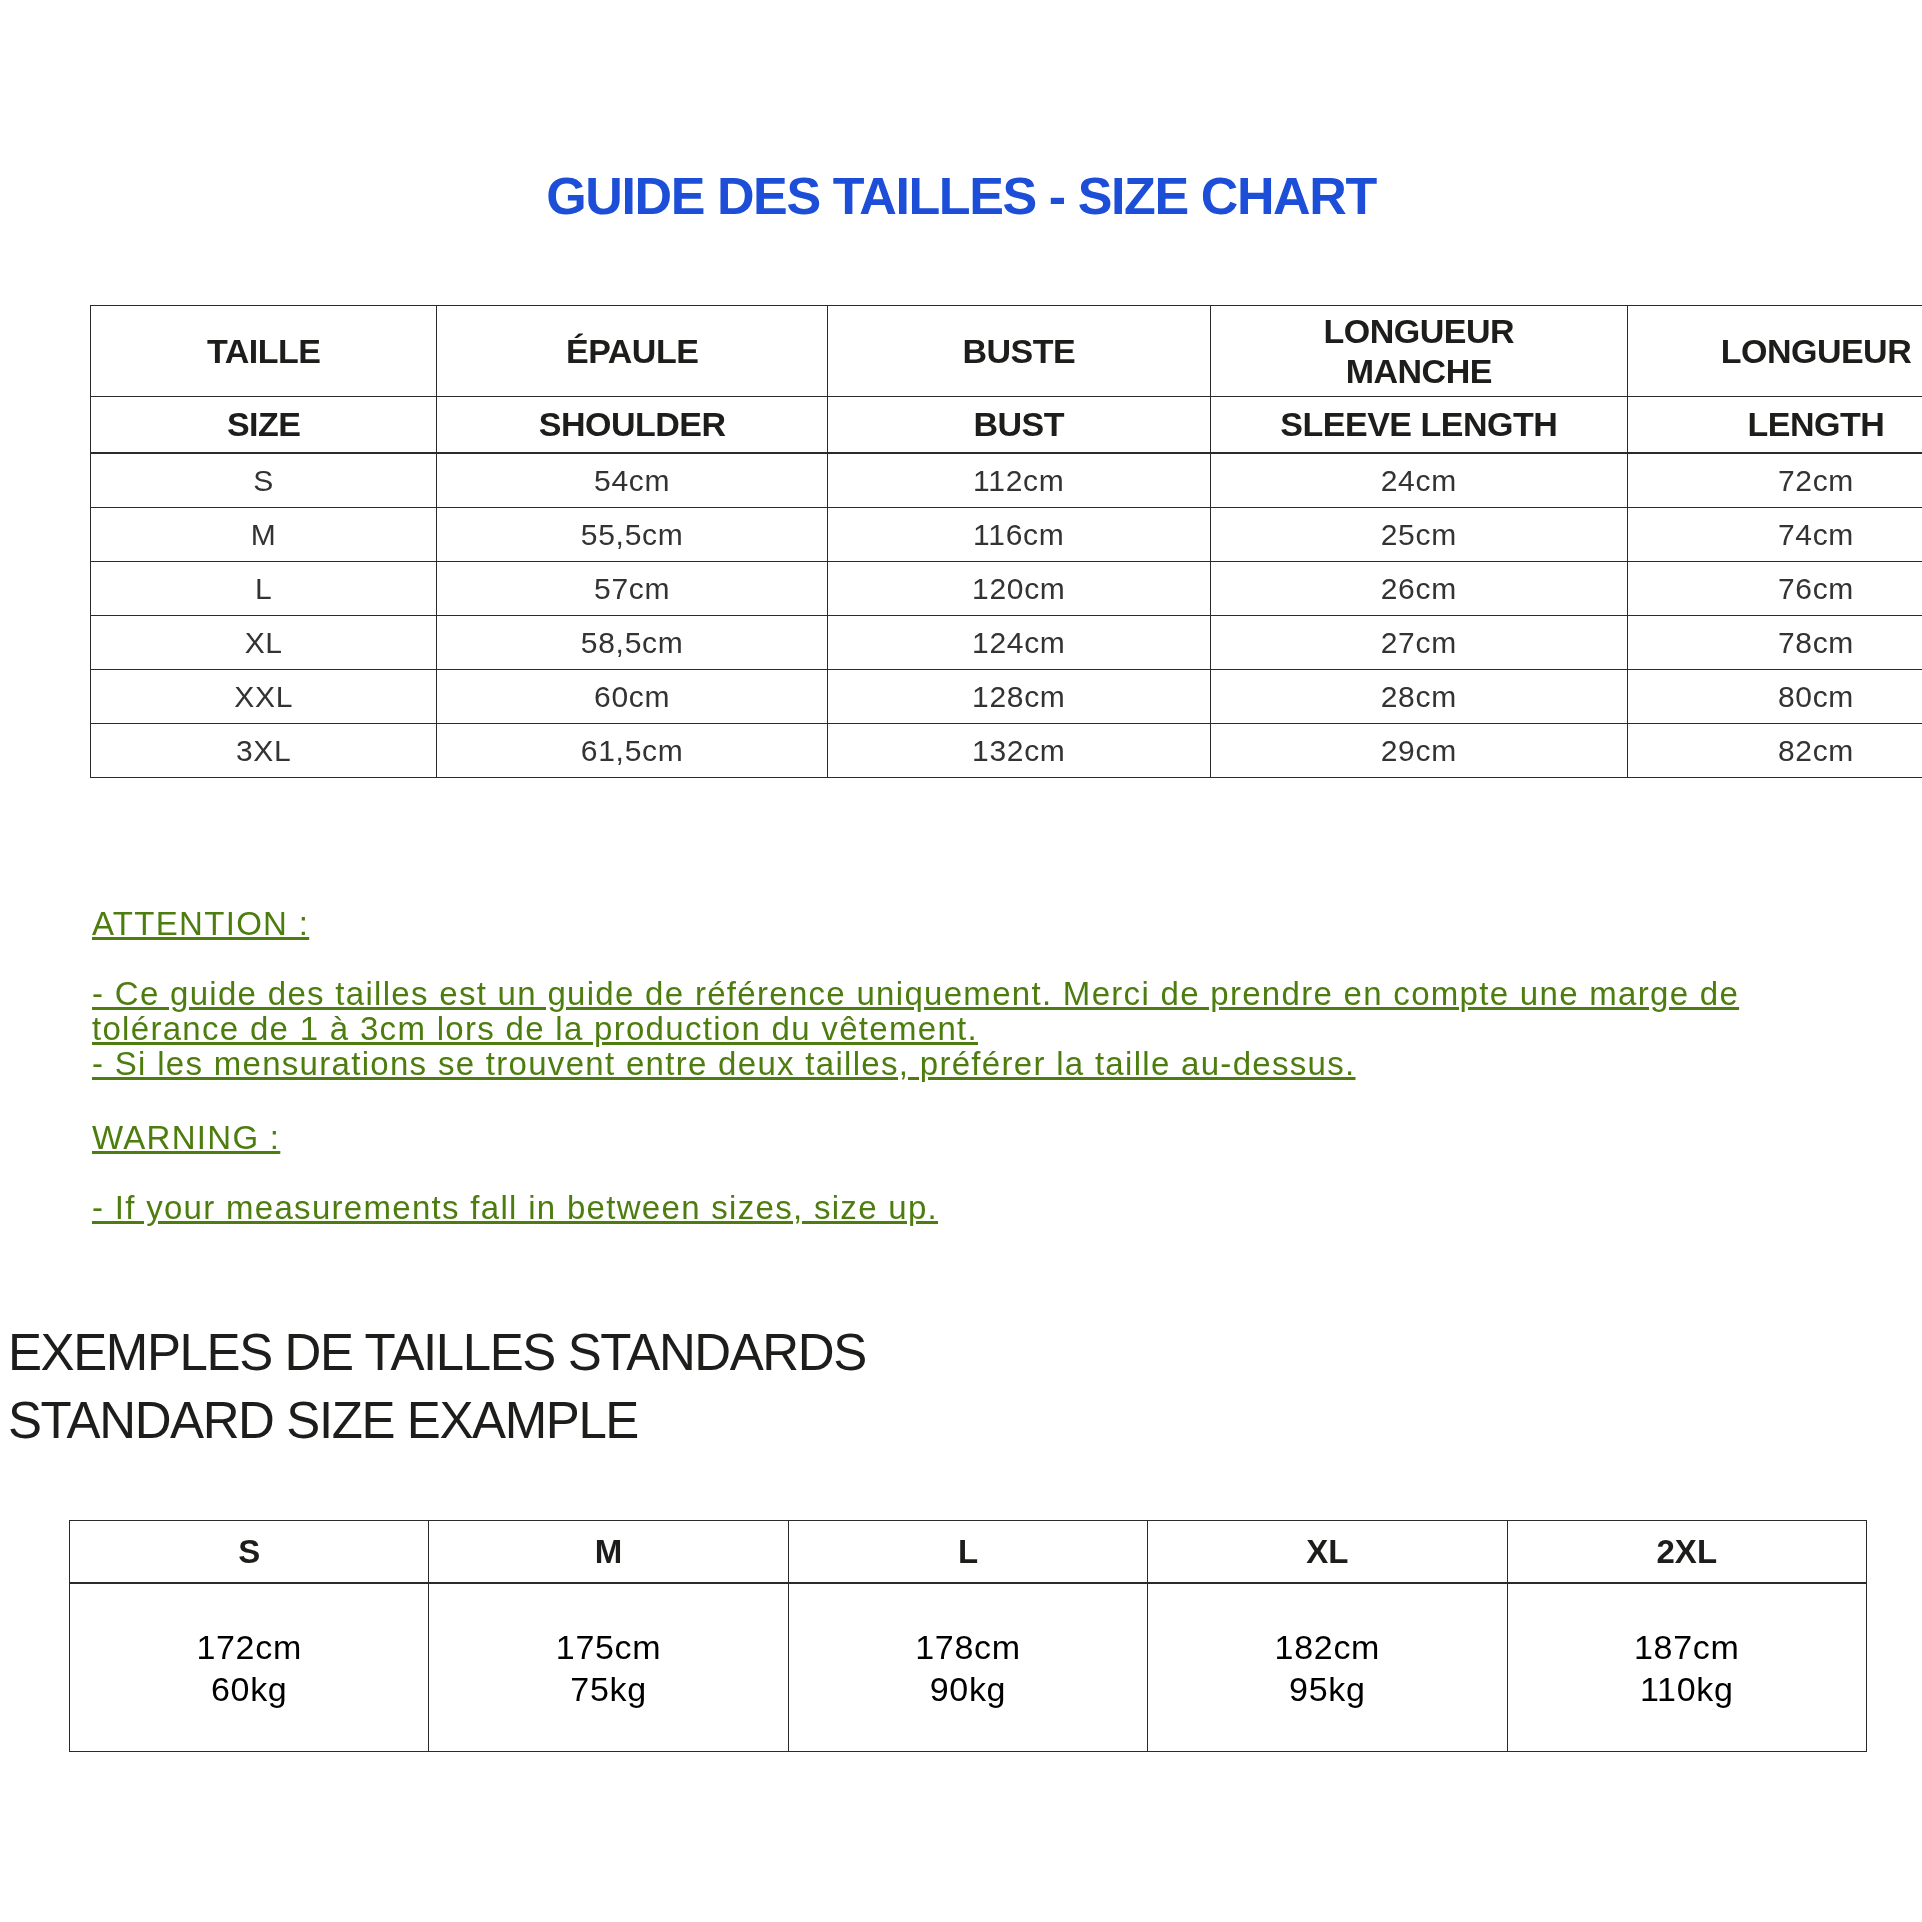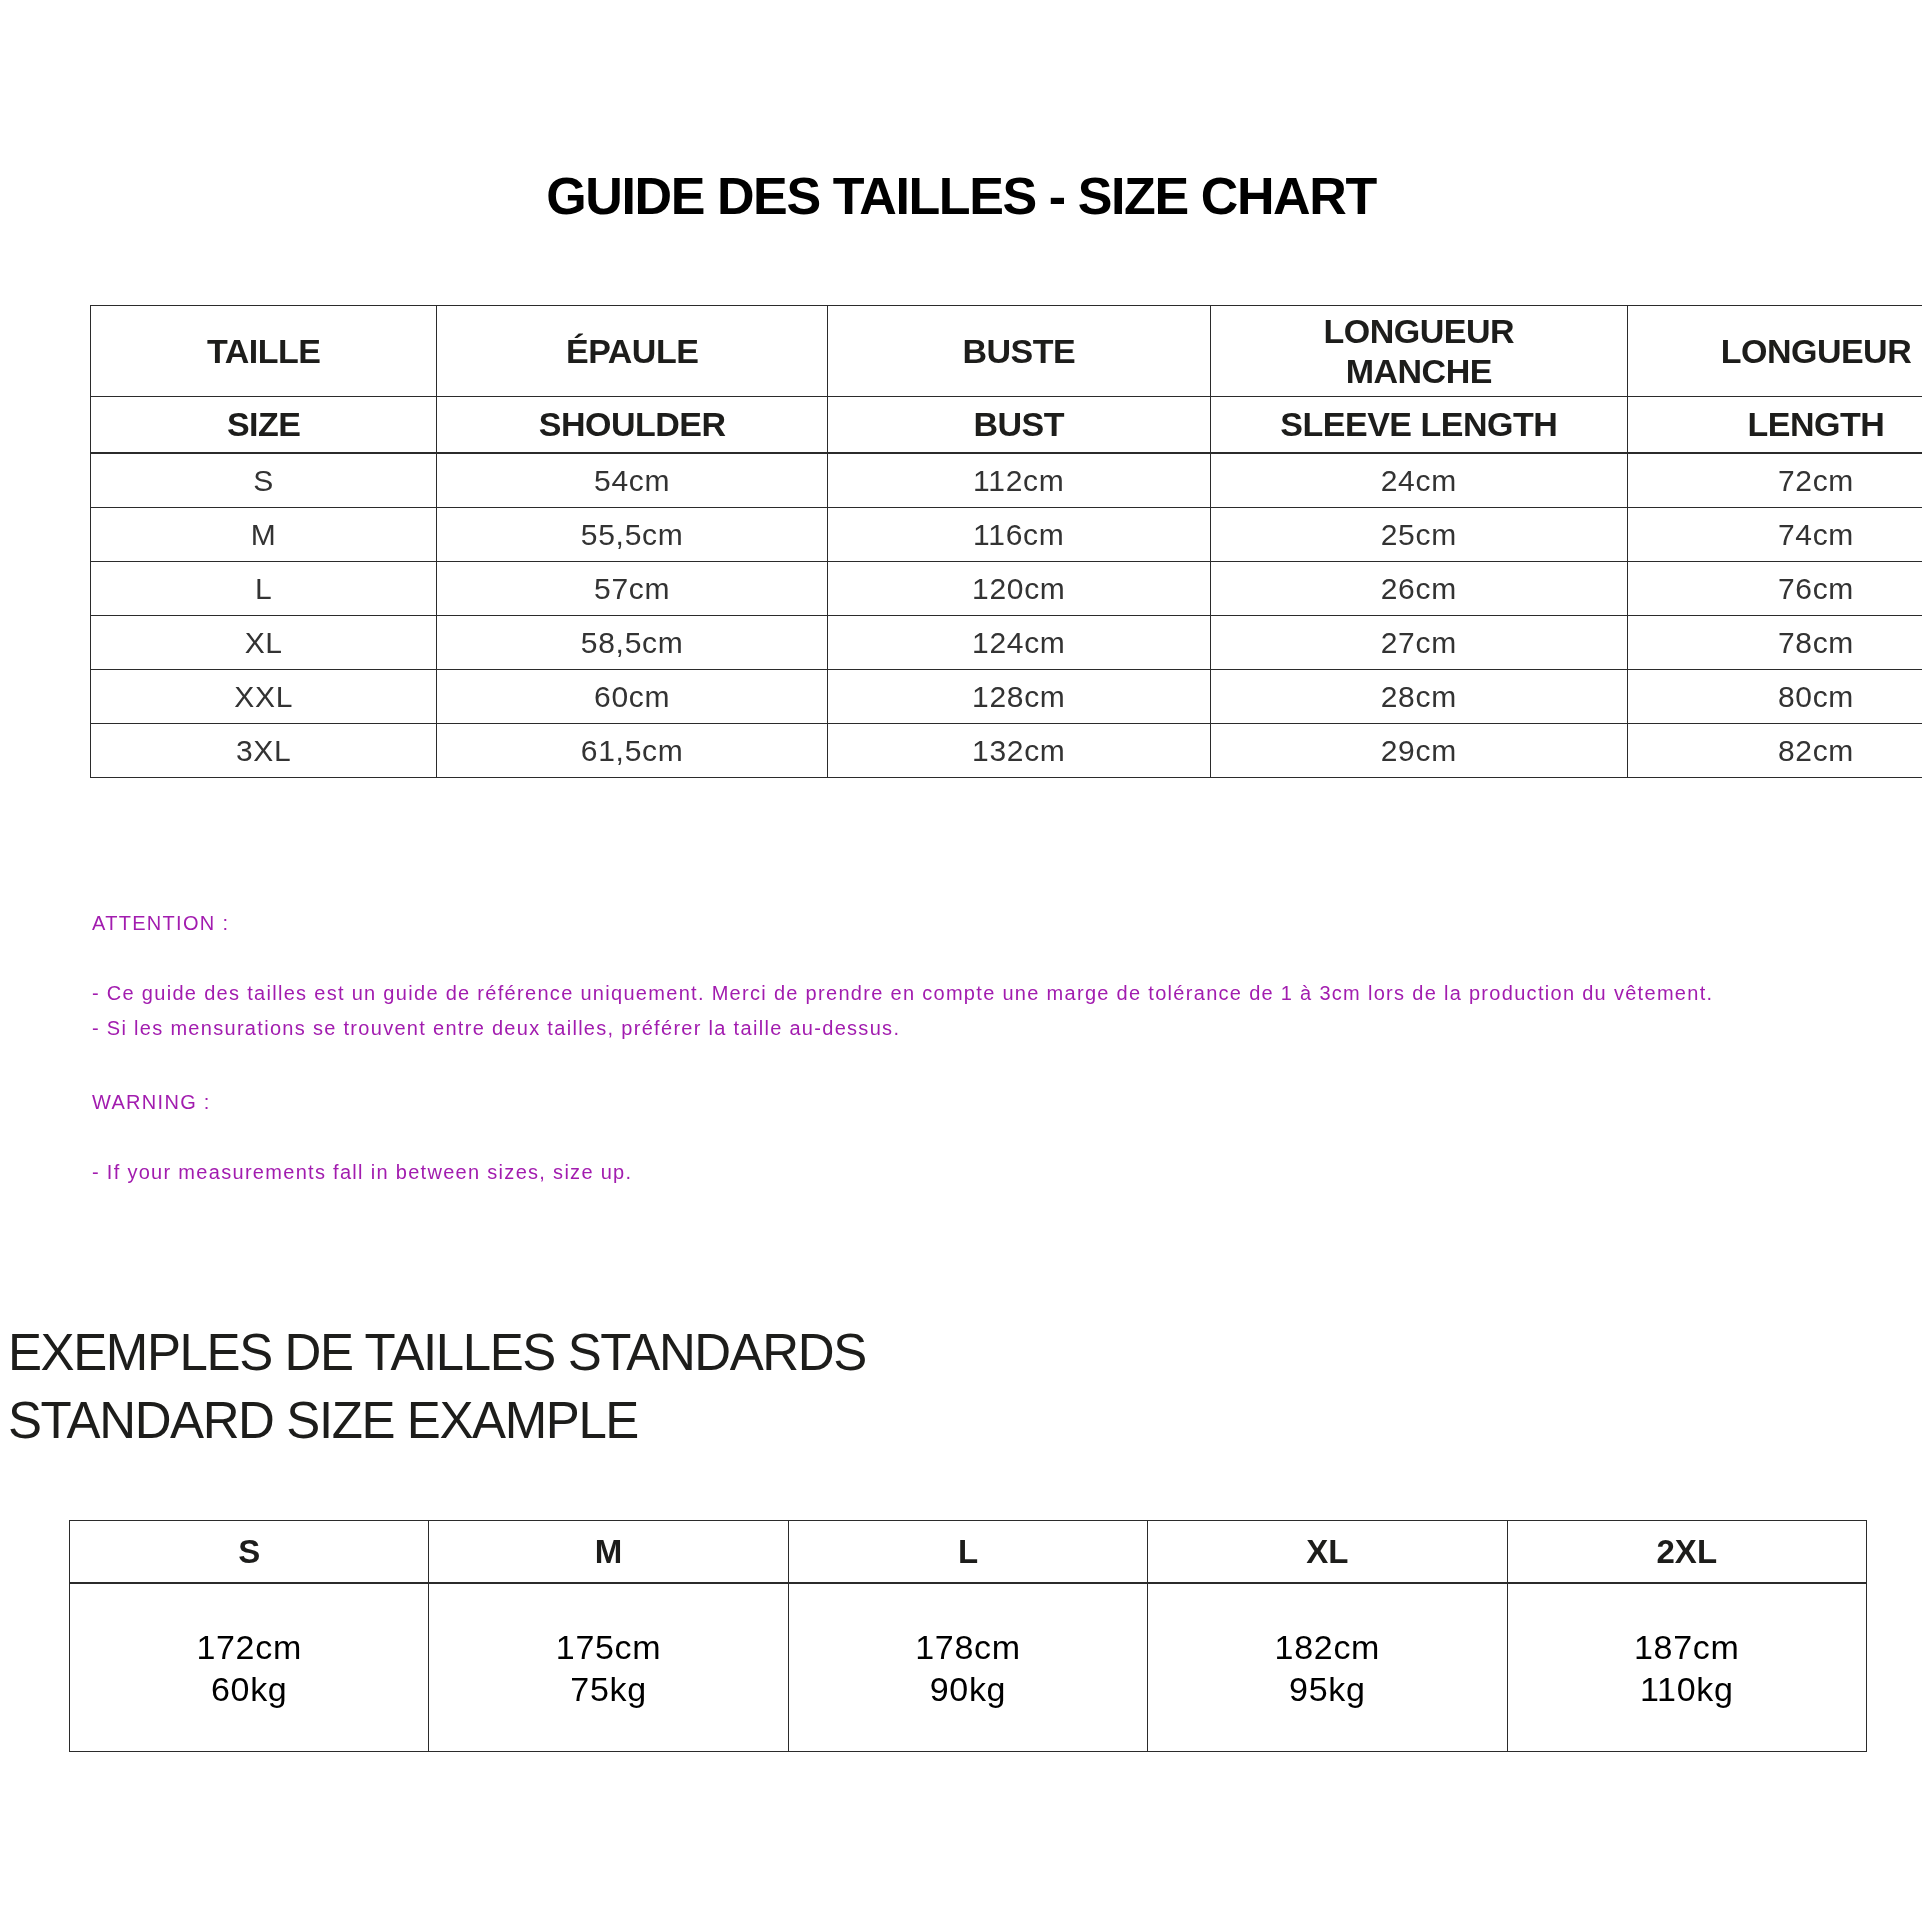--- a/index.html
+++ b/index.html
@@ -21,21 +21,21 @@
   .main-title {
     position: absolute;
     top: 166px;
     left: 0;
     width: 100%;
     margin: 0;
     text-align: center;
     font-size: 52px;
     font-weight: 700;
     letter-spacing: -1.4px;
-    color: #000000;
+    color: #1d4ed8;
   }
 
   
   table.size-table {
     position: absolute;
     top: 305px;
     left: 90px;
     width: 1915px;
     border-collapse: collapse;
     table-layout: fixed;
@@ -62,24 +62,25 @@
     color: #333333;
     letter-spacing: 0.7px;
   }
 
   
   .notes {
     position: absolute;
     top: 906px;
     left: 92px;
     width: 1726px;
-    font-size: 20px;
+    font-size: 33px;
     line-height: 35px;
     letter-spacing: 1.3px;
-    color: #a21caf;
+    color: #4d7c0f;
+    text-decoration: underline;
   }
   .notes p { margin: 0; }
   .note-label { margin: 0; }
   .note-items { margin-top: 35px; }
   .warning-label { margin-top: 39px !important; }
 
   
   .examples-title {
     position: absolute;
     top: 1311px;

